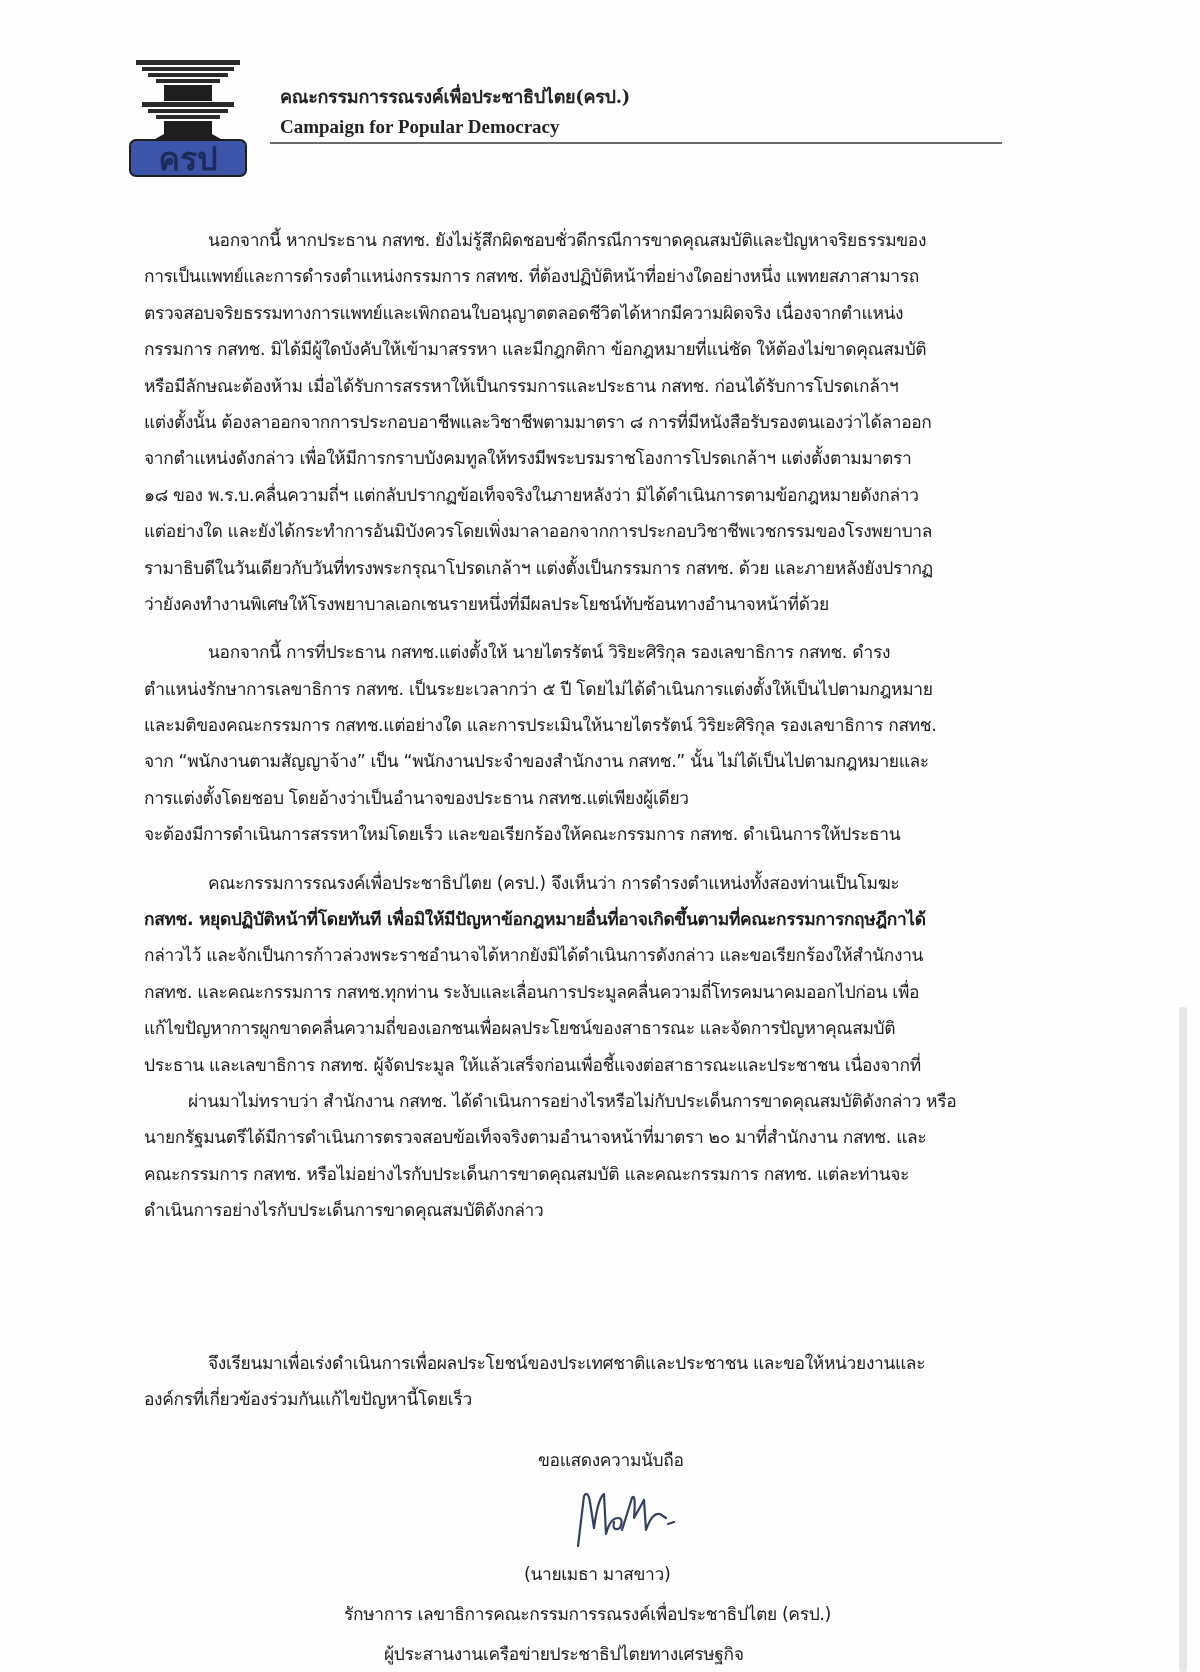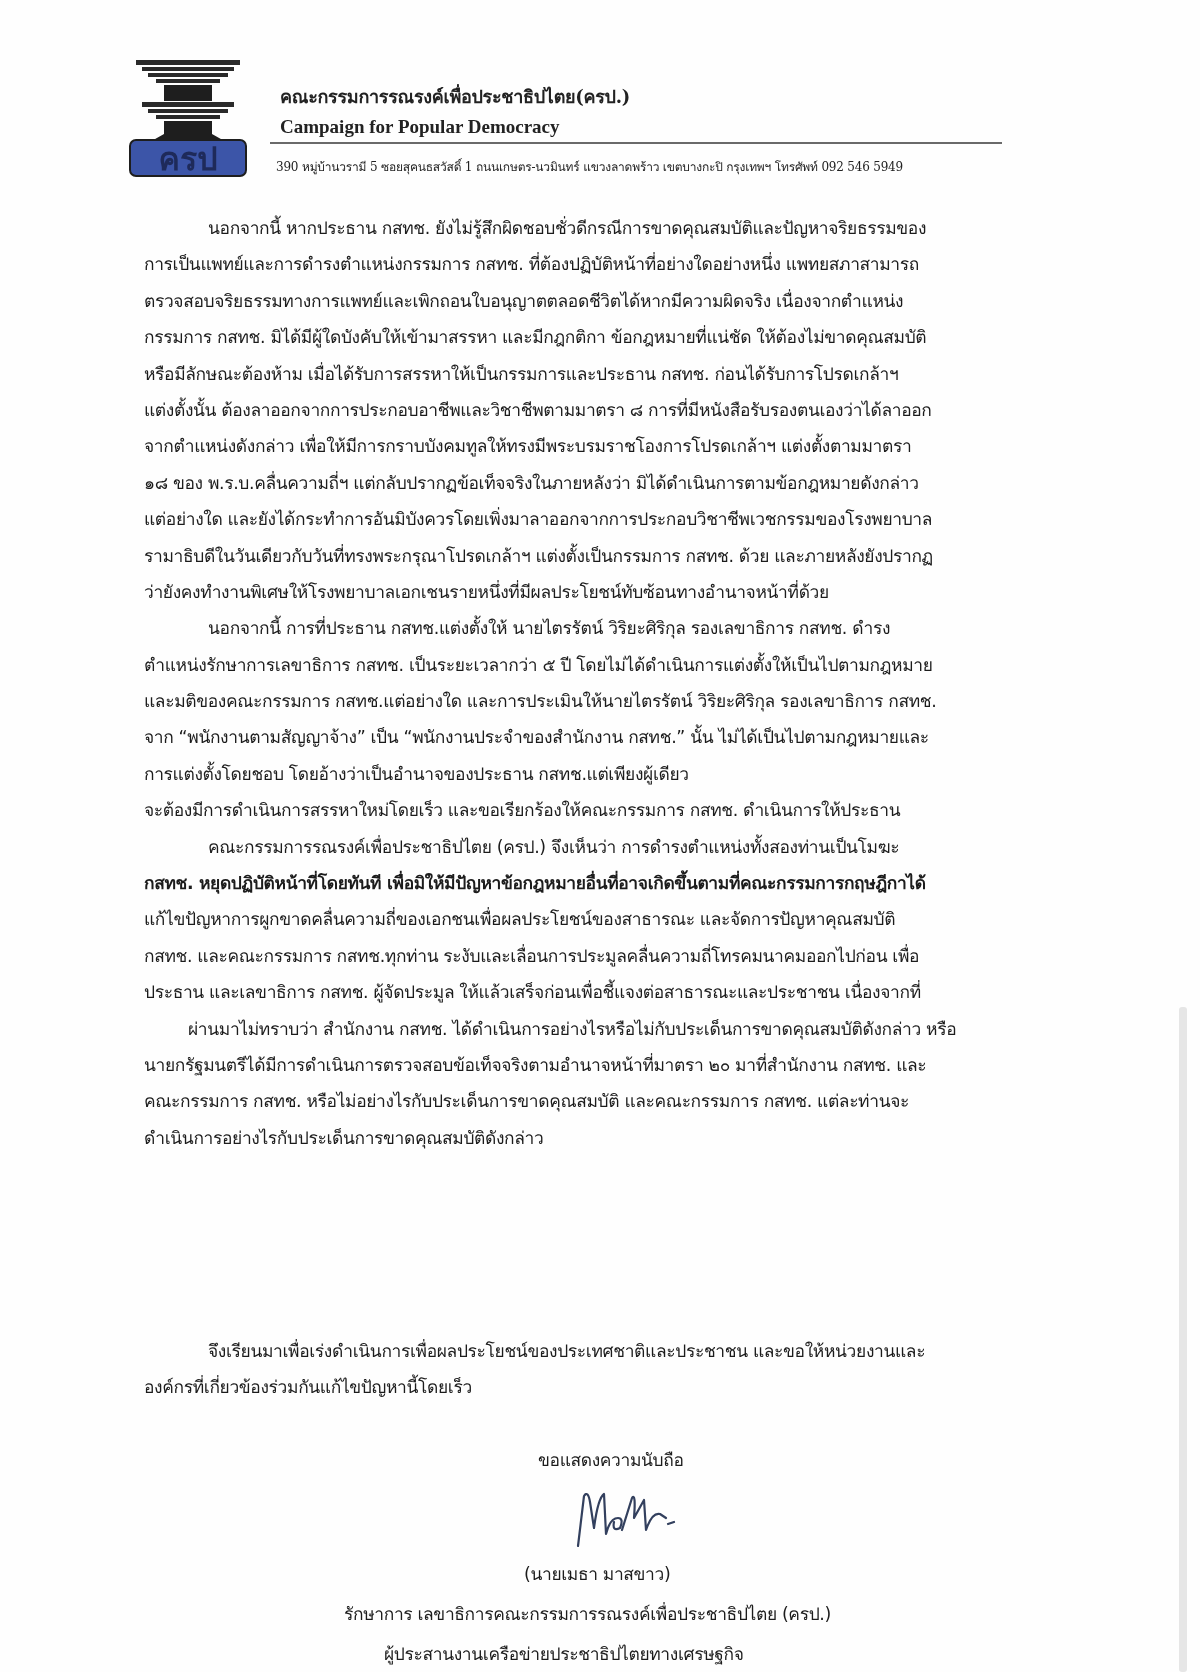--- a/index.html
+++ b/index.html
@@ -18,21 +18,21 @@
   .rule { position: absolute; left: 270px; top: 142px; width: 732px; height: 2px; background: #6a6a6a; }
   .address { position: absolute; left: 276px; top: 157px; font-size: 12px; color: #222; white-space: nowrap; letter-spacing: -0.2px; }
 
   
   .body { position: absolute; left: 144px; top: 210px; width: 936px; }
   .line {
     height: 36.4px; line-height: 36.4px; font-size: 17.4px; white-space: nowrap;
     font-family: "DejaVu Sans", "Liberation Sans", sans-serif; color: #1c1c1c;
     letter-spacing: -0.35px; transform-origin: left center;
   }
-  .indent { padding-left: 64px; }
+  .indent { padding-left: 64px; margin-top: 12px; }
 
   .closing { position: absolute; left: 144px; top: 1333px; width: 936px; }
 
   .sign-block { position: absolute; left: 0; top: 1452px; width: 1200px; font-family: "DejaVu Sans", "Liberation Sans", sans-serif; font-size: 17.4px; color: #1c1c1c; }
   .sign-line { position: absolute; white-space: nowrap; letter-spacing: -0.35px; }
   .signature { position: absolute; left: 548px; top: 1488px; width: 140px; height: 60px; }
 
   .scrollbar { position: absolute; left: 1179px; top: 1007px; width: 8px; height: 665px; background: #e6e6e6; border-radius: 3px; }
 </style>
 </head>
@@ -50,21 +50,20 @@
     <rect x="20" y="53" width="80" height="4" fill="#2a2a2a"></rect>
     <rect x="28" y="59" width="64" height="4" fill="#2a2a2a"></rect>
     <path d="M36 65 L84 65 L84 78 Q92 82 100 88 L20 88 Q28 82 36 78 Z" fill="#1e1e1e"></path>
     <rect x="2" y="84" width="116" height="36" rx="6" fill="#3c55a8" stroke="#1e1e1e" stroke-width="2"></rect>
     <text x="60" y="114" text-anchor="middle" font-family="DejaVu Sans, sans-serif" font-weight="bold" font-size="32" fill="#1e2a5a">ครป</text>
   </svg>
 
   <div class="org-thai">คณะกรรมการรณรงค์เพื่อประชาธิปไตย(ครป.)</div>
   <div class="org-eng">Campaign for Popular Democracy</div>
   <div class="rule"></div>
-  <div class="address">390 หมู่บ้านวรามี 5 ซอยสุคนธสวัสดิ์ 1 ถนนเกษตร-นวมินทร์ แขวงลาดพร้าว เขตบางกะปิ กรุงเทพฯ โทรศัพท์ 092 546 5949</div>
 
   <div class="body">
     <div>
       <div class="line indent" style="transform: scaleX(1);">นอกจากนี้ หากประธาน กสทช. ยังไม่รู้สึกผิดชอบชั่วดีกรณีการขาดคุณสมบัติและปัญหาจริยธรรมของ</div>
       <div class="line" style="transform: scaleX(1);">การเป็นแพทย์และการดำรงตำแหน่งกรรมการ กสทช. ที่ต้องปฏิบัติหน้าที่อย่างใดอย่างหนึ่ง แพทยสภาสามารถ</div>
       <div class="line" style="transform: scaleX(1);">ตรวจสอบจริยธรรมทางการแพทย์และเพิกถอนใบอนุญาตตลอดชีวิตได้หากมีความผิดจริง เนื่องจากตำแหน่ง</div>
       <div class="line" style="transform: scaleX(1);">กรรมการ กสทช. มิได้มีผู้ใดบังคับให้เข้ามาสรรหา และมีกฎกติกา ข้อกฎหมายที่แน่ชัด ให้ต้องไม่ขาดคุณสมบัติ</div>
       <div class="line" style="transform: scaleX(1);">หรือมีลักษณะต้องห้าม เมื่อได้รับการสรรหาให้เป็นกรรมการและประธาน กสทช. ก่อนได้รับการโปรดเกล้าฯ</div>
       <div class="line" style="transform: scaleX(1);">แต่งตั้งนั้น ต้องลาออกจากการประกอบอาชีพและวิชาชีพตามมาตรา ๘ การที่มีหนังสือรับรองตนเองว่าได้ลาออก</div>
       <div class="line" style="transform: scaleX(1);">จากตำแหน่งดังกล่าว เพื่อให้มีการกราบบังคมทูลให้ทรงมีพระบรมราชโองการโปรดเกล้าฯ แต่งตั้งตามมาตรา</div>
@@ -77,22 +76,23 @@
       <div class="line indent" style="transform: scaleX(1);">นอกจากนี้ การที่ประธาน กสทช.แต่งตั้งให้ นายไตรรัตน์ วิริยะศิริกุล รองเลขาธิการ กสทช. ดำรง</div>
       <div class="line" style="transform: scaleX(1);">ตำแหน่งรักษาการเลขาธิการ กสทช. เป็นระยะเวลากว่า ๕ ปี โดยไม่ได้ดำเนินการแต่งตั้งให้เป็นไปตามกฎหมาย</div>
       <div class="line" style="transform: scaleX(1);">และมติของคณะกรรมการ กสทช.แต่อย่างใด และการประเมินให้นายไตรรัตน์ วิริยะศิริกุล รองเลขาธิการ กสทช.</div>
       <div class="line" style="transform: scaleX(1);">จาก “พนักงานตามสัญญาจ้าง” เป็น “พนักงานประจำของสำนักงาน กสทช.” นั้น ไม่ได้เป็นไปตามกฎหมายและ</div>
       <div class="line">การแต่งตั้งโดยชอบ โดยอ้างว่าเป็นอำนาจของประธาน กสทช.แต่เพียงผู้เดียว</div>
     </div>
     <div>
       <div class="line" style="transform: scaleX(1);">จะต้องมีการดำเนินการสรรหาใหม่โดยเร็ว และขอเรียกร้องให้คณะกรรมการ กสทช. ดำเนินการให้ประธาน</div>
       <div class="line indent" style="transform: scaleX(1);">คณะกรรมการรณรงค์เพื่อประชาธิปไตย (ครป.) จึงเห็นว่า การดำรงตำแหน่งทั้งสองท่านเป็นโมฆะ</div>
       <div class="line" style="transform: scaleX(1); font-weight: bold;">กสทช. หยุดปฏิบัติหน้าที่โดยทันที เพื่อมิให้มีปัญหาข้อกฎหมายอื่นที่อาจเกิดขึ้นตามที่คณะกรรมการกฤษฎีกาได้</div>
+      <div class="line" style="transform: scaleX(1);">กล่าวไว้ และจักเป็นการก้าวล่วงพระราชอำนาจได้หากยังมิได้ดำเนินการดังกล่าว  และขอเรียกร้องให้สำนักงาน</div>
+      <div class="line" style="transform: scaleX(1);">กสทช. และคณะกรรมการ กสทช.ทุกท่าน ระงับและเลื่อนการประมูลคลื่นความถี่โทรคมนาคมออกไปก่อน เพื่อ</div>
       <div class="line" style="transform: scaleX(1);">แก้ไขปัญหาการผูกขาดคลื่นความถี่ของเอกชนเพื่อผลประโยชน์ของสาธารณะ และจัดการปัญหาคุณสมบัติ</div>
-      <div class="line" style="transform: scaleX(1);">กสทช. และคณะกรรมการ กสทช.ทุกท่าน ระงับและเลื่อนการประมูลคลื่นความถี่โทรคมนาคมออกไปก่อน เพื่อ</div>
       <div class="line" style="transform: scaleX(1);">ประธาน และเลขาธิการ กสทช. ผู้จัดประมูล ให้แล้วเสร็จก่อนเพื่อชี้แจงต่อสาธารณะและประชาชน  เนื่องจากที่</div>
       <div class="line" style="transform: scaleX(1); margin-left: 44px;">ผ่านมาไม่ทราบว่า สำนักงาน กสทช. ได้ดำเนินการอย่างไรหรือไม่กับประเด็นการขาดคุณสมบัติดังกล่าว หรือ</div>
       <div class="line" style="transform: scaleX(1);">นายกรัฐมนตรีได้มีการดำเนินการตรวจสอบข้อเท็จจริงตามอำนาจหน้าที่มาตรา ๒๐ มาที่สำนักงาน กสทช. และ</div>
       <div class="line" style="transform: scaleX(1);">คณะกรรมการ กสทช. หรือไม่อย่างไรกับประเด็นการขาดคุณสมบัติ และคณะกรรมการ กสทช. แต่ละท่านจะ</div>
       <div class="line">ดำเนินการอย่างไรกับประเด็นการขาดคุณสมบัติดังกล่าว</div>
     </div>
   </div>
 
   <div class="closing">
     <div class="line indent" style="transform: scaleX(1);">จึงเรียนมาเพื่อเร่งดำเนินการเพื่อผลประโยชน์ของประเทศชาติและประชาชน และขอให้หน่วยงานและ</div>

